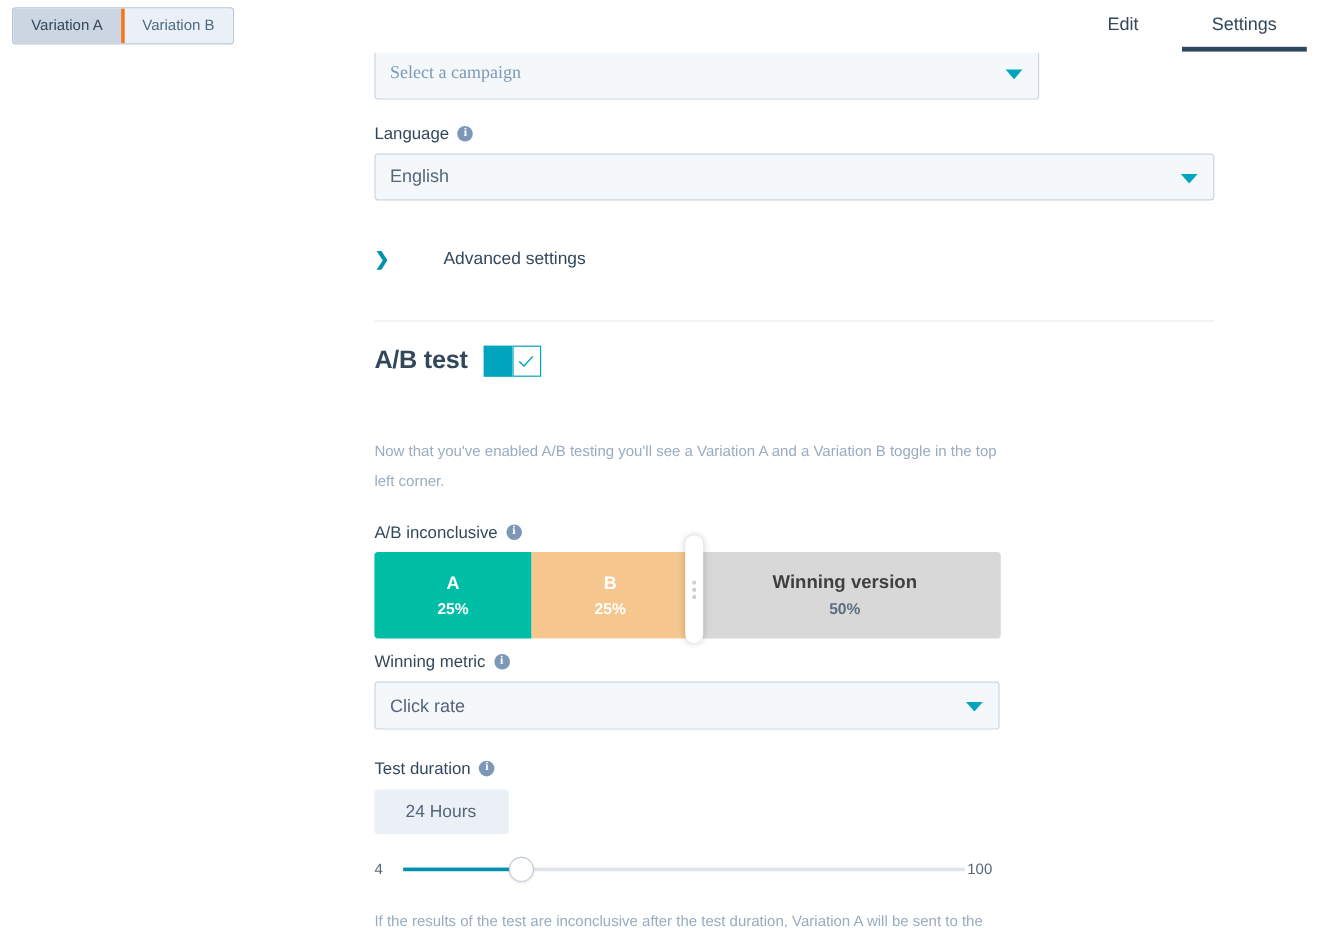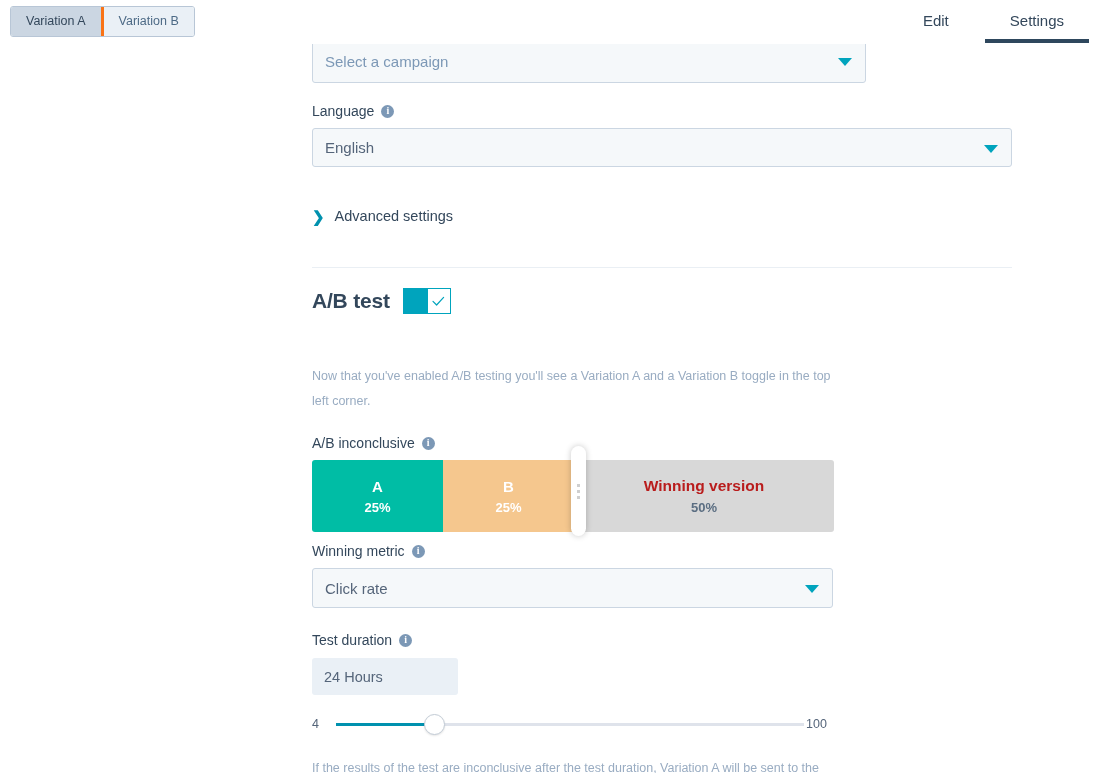--- a/index.html
+++ b/index.html
@@ -146,20 +146,21 @@
     border-top: 8px solid #00a4bd;
   }
 
   
   #campaign-select {
     position: absolute;
     left: 312px;
     top: -5px;
     width: 554px;
     height: 44px;
+    font-family: Liberation Serif, serif;
   }
 
   #language-label { position: absolute; left: 312px; top: 59px; }
   #language-select {
     position: absolute;
     left: 312px;
     top: 84px;
     width: 700px;
   }
 
@@ -175,20 +176,21 @@
   }
   .chevron-right {
     color: #0091ae;
     font-size: 15px;
     font-weight: bold;
     line-height: 1;
   }
   .advanced-settings-label {
     font-size: 14.5px;
     color: #33475b;
+    margin-left: 35px;
   }
 
   .divider {
     position: absolute;
     left: 312px;
     top: 223px;
     width: 700px;
     height: 1px;
     background: #eaeff4;
   }
@@ -280,21 +282,21 @@
     width: 131px;
     background: #f5c78e;
     color: #ffffff;
   }
   .seg-win {
     width: 260px;
     background: #d8d8d8;
     color: #596f84;
     border-radius: 0 3px 3px 0;
   }
-  .seg-win .dist-seg-name { font-size: 15.5px; color: #b91c1c; }
+  .seg-win .dist-seg-name { font-size: 15.5px; color: #404040; }
   .seg-win .dist-seg-pct { color: #5b6e82; }
 
   .dist-handle {
     position: absolute;
     left: 571px;
     top: 402px;
     width: 15px;
     height: 90px;
     background: #ffffff;
     border-radius: 8px;
@@ -324,28 +326,28 @@
     height: 40px;
   }
   #metric-select .select-value { font-size: 15px; color: #55657a; }
 
   
   #duration-label { position: absolute; left: 312px; top: 588px; }
   .duration-input {
     position: absolute;
     left: 312px;
     top: 614px;
-    width: 146px;
+    width: 112px;
     height: 37px;
     background: #eaf0f6;
     border: none;
     border-radius: 3px;
     display: flex;
     align-items: center;
-    padding-left: 12px;
+    padding-left: 26px;
     cursor: text;
   }
   .duration-value {
     font-size: 14.5px;
     color: #55657a;
   }
 
   
   .slider-row {
     position: absolute;

